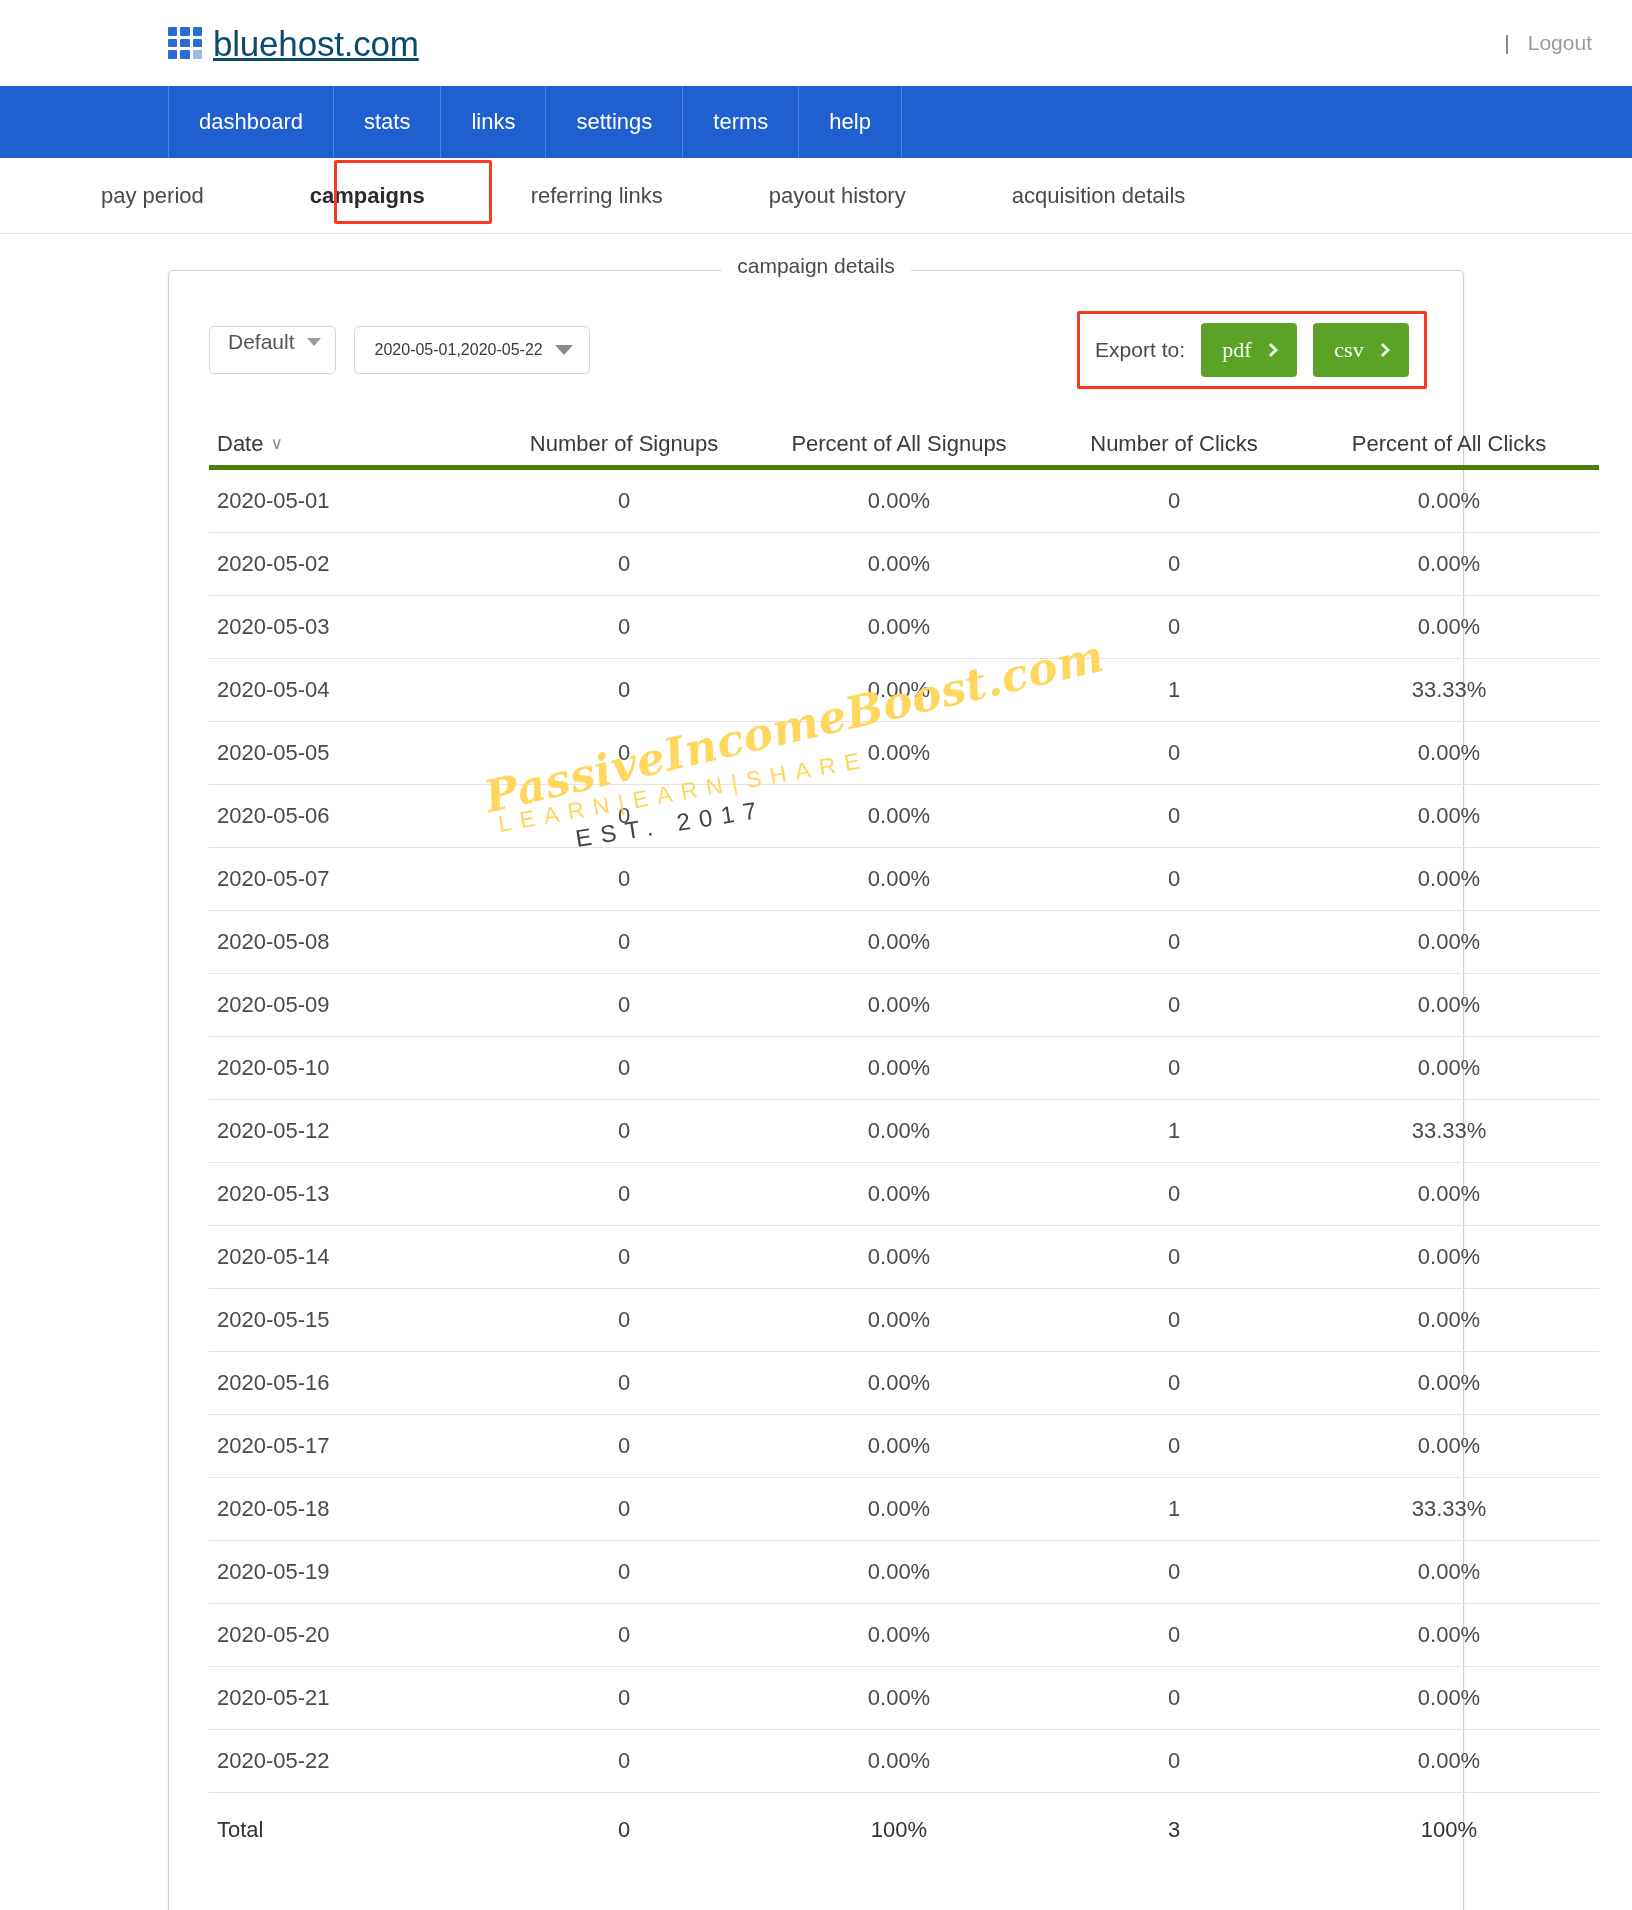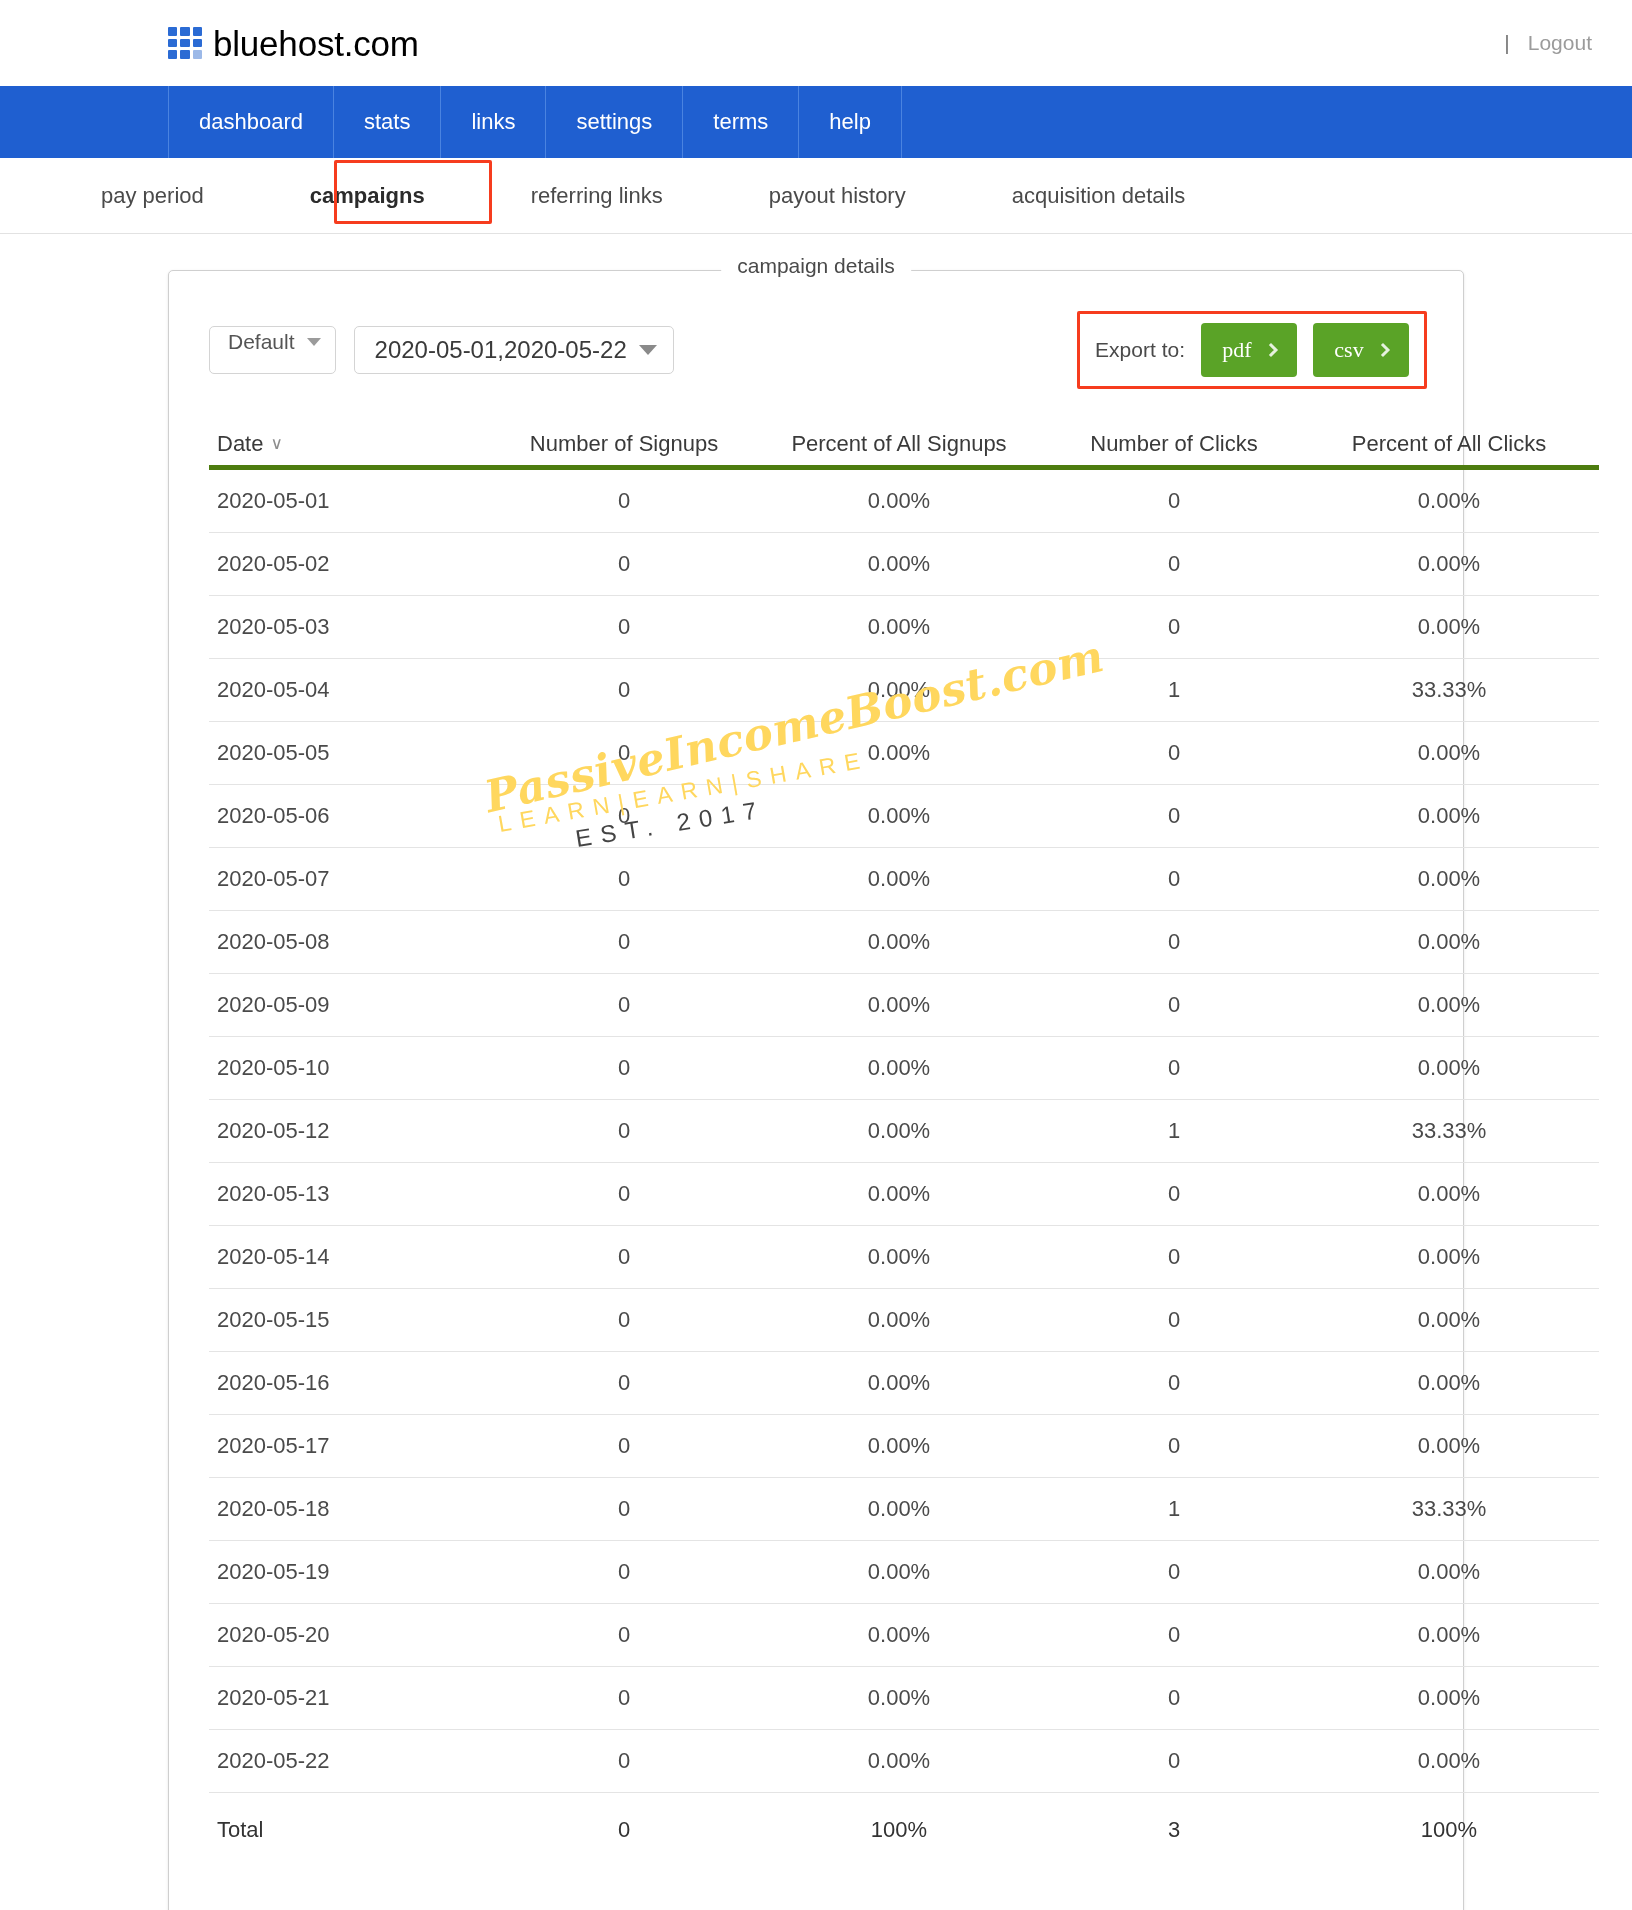--- a/index.html
+++ b/index.html
@@ -34,24 +34,25 @@
     display: grid;
     grid-template-columns: repeat(3, 1fr);
     grid-template-rows: repeat(3, 1fr);
     gap: 3px;
     margin-right: 11px;
   }
   .logo-grid i { display:block; background:#2b6bd4; border-radius:1px; }
   .logo-grid i.pale { background:#9cb9e8; }
   .brand-name {
     font-size: 35px;
-    color: #000000;
+    color: #0c4a6e;
     letter-spacing: -0.2px;
     font-weight: 400;
     line-height: 1;
+    text-decoration: underline;
   }
   .topbar-right {
     position: absolute;
     right: 40px;
     top: 0;
     height: 86px;
     display: flex;
     align-items: center;
     gap: 18px;
     color: #9b9b9b;
@@ -145,21 +146,21 @@
     background:#fff;
     height: 48px;
     display:flex;
     align-items:center;
     gap: 12px;
     padding: 0 14px 16px 18px;
     font-size: 21px;
     color:#555;
     cursor:pointer;
   }
-  .select-box.wide { margin-left: 18px; font-size: 24px; color:#3a3a3a; font-weight:400; padding: 0 16px 0 20px; text-align: right;}
+  .select-box.wide { margin-left: 18px; font-size: 16px; color:#3a3a3a; font-weight:400; padding: 0 16px 0 20px; text-align: right;}
   .caret-sm {
     width:0;height:0;
     border-left:7px solid transparent;
     border-right:7px solid transparent;
     border-top:8px solid #9b9b9b;
   }
   .caret-md {
     width:0;height:0;
     border-left:9px solid transparent;
     border-right:9px solid transparent;

